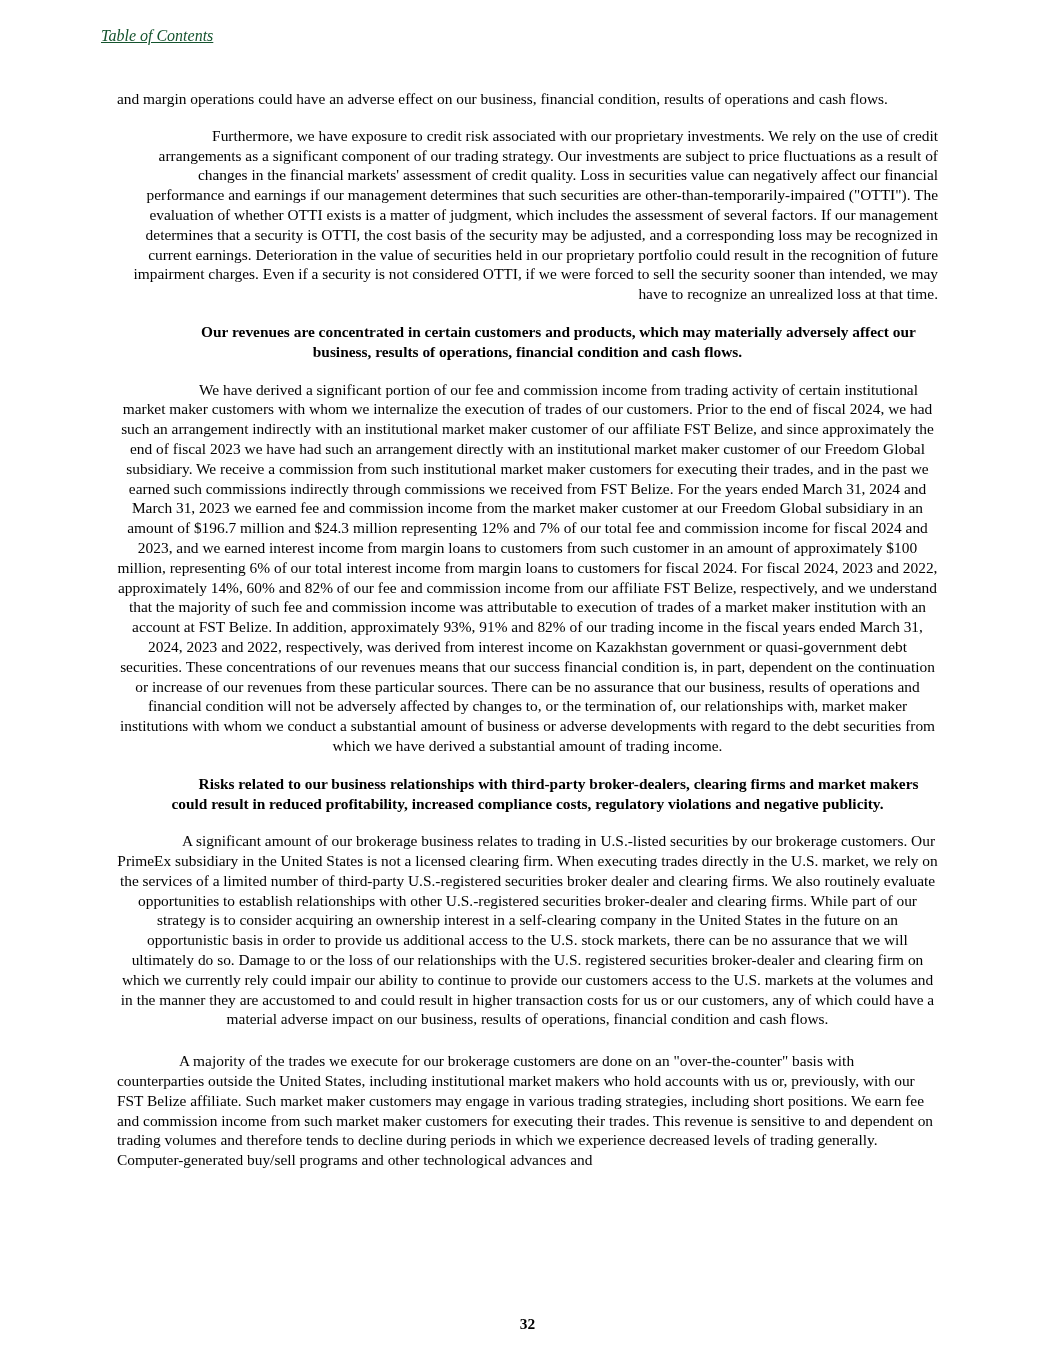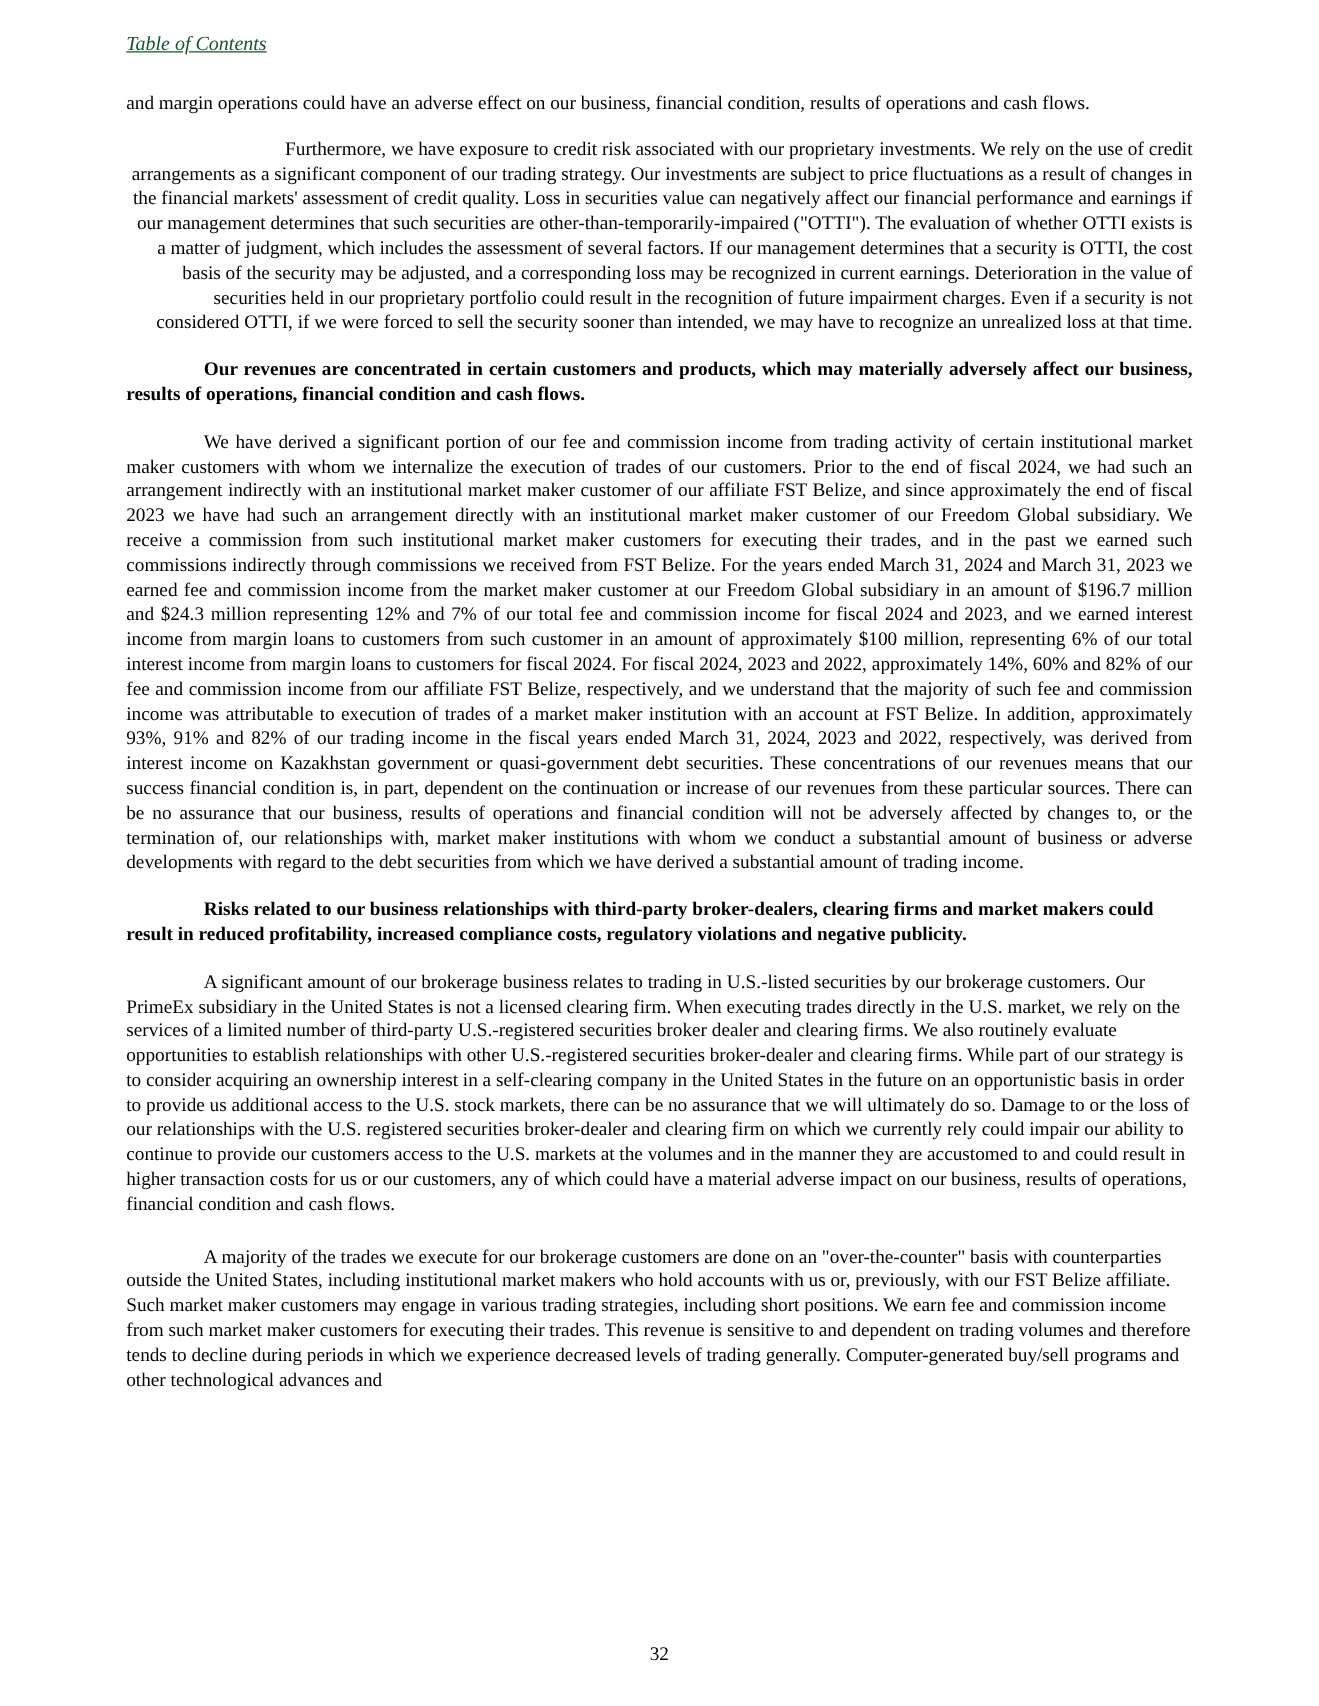--- a/index.html
+++ b/index.html
@@ -27,37 +27,38 @@
       text-decoration: underline;
       cursor: pointer;
     }
     .content {
       position: absolute;
       left: 0;
       top: 73px;
       width: 853px;
     }
     p {
-      margin: 0;
+      margin: 16px;
       font-size: 15.4px;
       line-height: 19.8px;
     }
     .justify { text-align: justify; }
     .indent { text-indent: 62px; }
     .heading { font-weight: bold; }
     .gap-s { margin-top: 17px; text-align: right; }
-    .gap-m { margin-top: 18px; }
+    .gap-m { margin-top: 18px; text-align: center; }
     .gap-l { margin-top: 22px; }
     .page-number {
       position: absolute;
       left: 0;
       width: 1055px;
       top: 1315px;
       text-align: center;
       font-size: 15.4px;
+      font-weight: bold;
     }
   </style>
 </head>
 <body>
 
 <div class="page">
   <a class="toc-link">Table of Contents</a>
 
   <div class="content">
     <p class="justify">and margin operations could have an adverse effect on our business, financial condition, results of operations and cash flows.</p>

